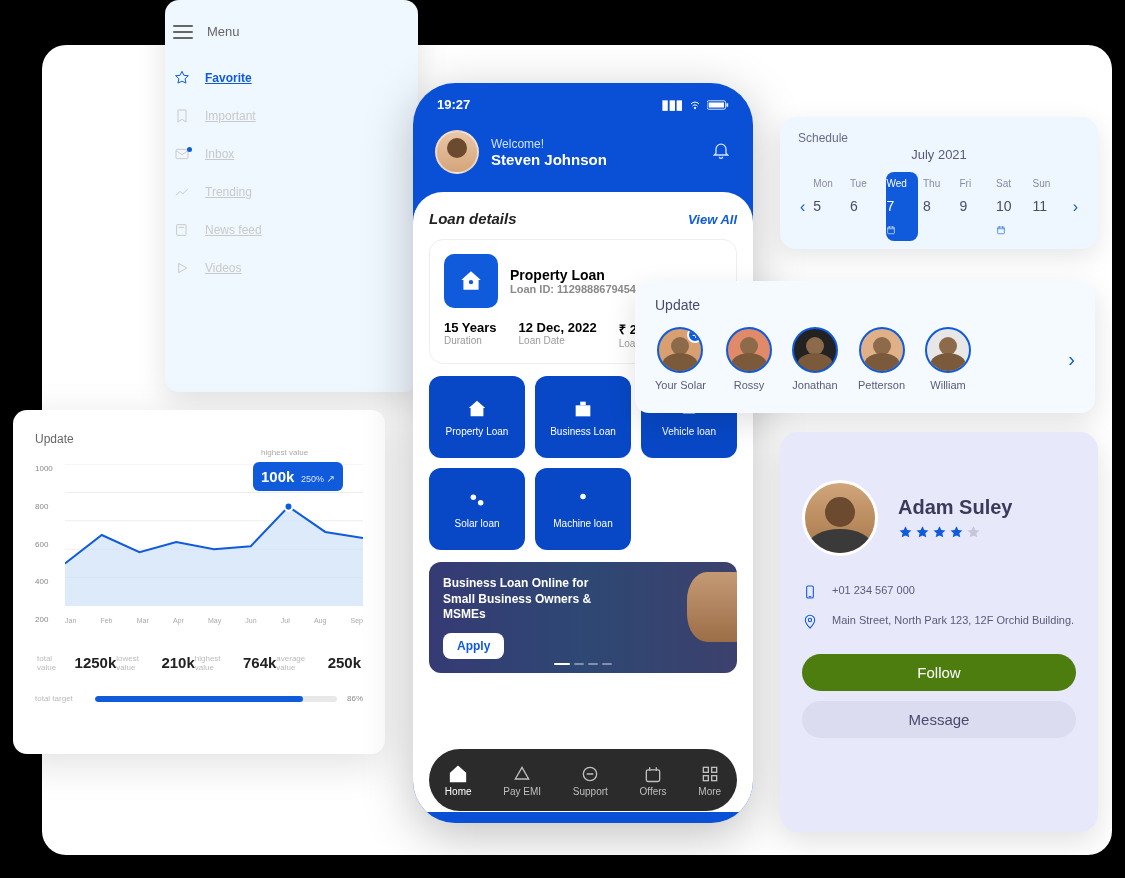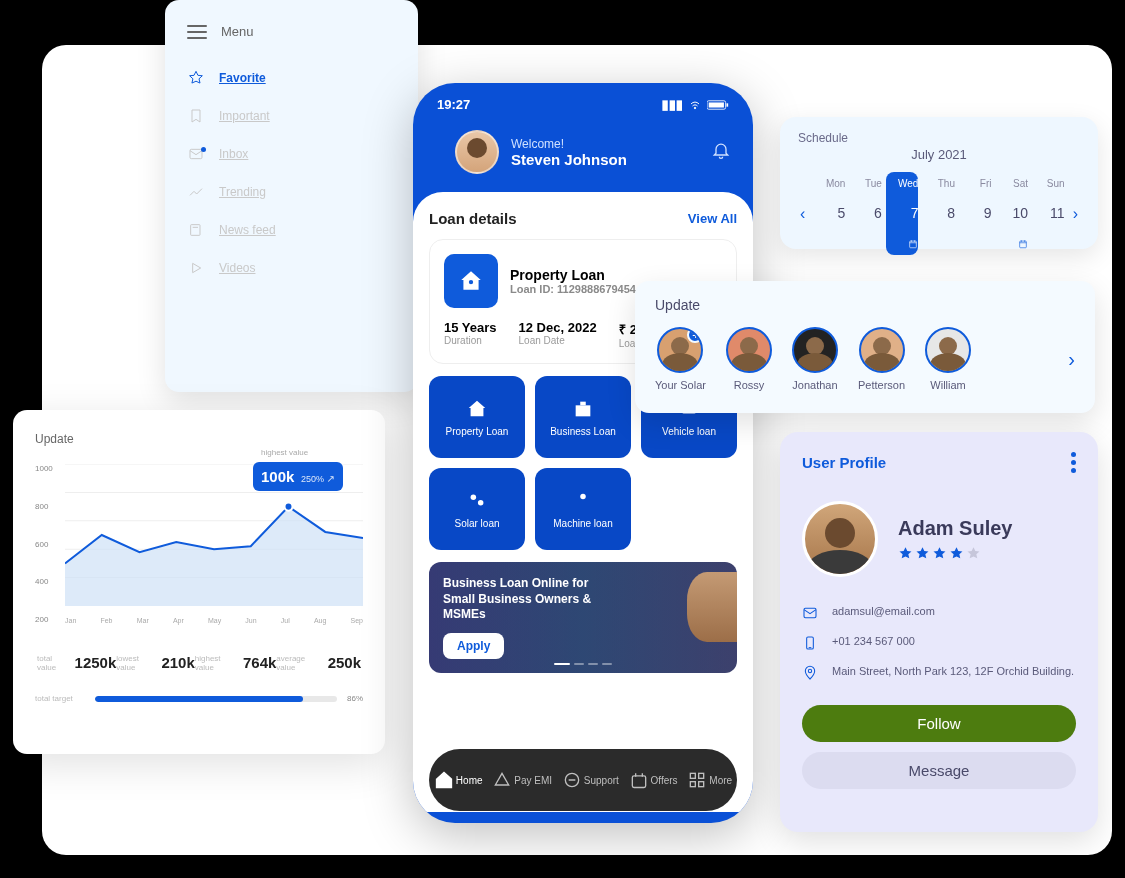--- a/index.html
+++ b/index.html
@@ -20,21 +20,21 @@
   }
 
   
   .menu-panel {
     position: absolute;
     top: 0; left: 165px;
     width: 253px; height: 392px;
     background: #f0f8ff;
     border-radius: 14px;
     box-shadow: 0 10px 30px rgba(0,0,0,.12);
-    padding: 24px 22px;
+    padding: 24px 8px;
   }
   .menu-header { display:flex; align-items:center; gap:14px; color:#666; font-size:13px; margin-bottom:20px;}
   .hamburger { display:flex; flex-direction:column; gap:4px; }
   .hamburger span { display:block; width:20px; height:2px; background:#666; border-radius:2px;}
   .menu-item { display:flex; align-items:center; gap:14px; color:#c9c9c9; font-size:12px; padding:10px 0; cursor:pointer;text-decoration:underline;}
   .menu-item.active { color:#0f5bdb; font-weight:700;}
   .mi-icon { width:18px; height:18px; display:flex; align-items:center; justify-content:center; color:inherit;}
   .mi-icon svg { width:16px; height:16px; stroke:currentColor; fill:none; stroke-width:1.5;}
   .inbox-dot { width:5px; height:5px; background:#0f5bdb; border-radius:50%; position:absolute; margin-left:14px; margin-top:-10px;}
 
@@ -81,35 +81,35 @@
     position:absolute;
     top: 83px; left:413px;
     width:340px; height:740px;
     background:#0a50d6;
     border-radius:42px;
     box-shadow:0 12px 50px rgba(0,0,0,.25);
     overflow:hidden;
   }
   .status-bar { display:flex; justify-content:space-between; align-items:center; padding:14px 24px 8px; color:#fff; font-size:13px; font-weight:600;}
   .status-icons { display:flex; gap:4px; align-items:center;}
-  .welcome-row { display:flex; align-items:center; gap:12px; padding:10px 22px 18px;margin-left:20px;}
+  .welcome-row { display:flex; align-items:center; gap:12px; padding:10px 22px 18px;}
   .avatar-circle { width:44px; height:44px; border-radius:50%; background:linear-gradient(#e9c7a8,#d4a47a); border:2px solid rgba(255,255,255,.5); display:flex; align-items:center; justify-content:center; overflow:hidden;}
   .avatar-face { width:20px; height:20px; background:#6b4a2f; border-radius:50%; position:relative; top:-4px;}
   .welcome-txt {color:#cfe0ff; font-size:12px;}
   .welcome-name {color:#fff; font-size:15px; font-weight:600;}
   .bell { margin-left:auto; color:#fff;}
   .bell svg{width:20px;height:20px;stroke:#cfe0ff;fill:none;stroke-width:1.6;}
   .phone-body {
     background:#fff; border-radius:30px 30px 0 0;
     height: calc(100% - 120px);
     padding:18px 16px 80px;
     overflow:hidden;
     position: relative;
   }
-  .sec-head { display:flex; justify-content:space-between; align-items:center; font-size:15px; font-weight:700; color:#222;}
+  .sec-head { display:flex; justify-content:space-between; align-items:flex-end; font-size:15px; font-weight:700; color:#222;font-style:italic;}
   .view-all { font-size:13px; font-weight:600; color:#0f5bdb;}
   .loan-card {
     margin-top:12px; border:1px solid #eee; border-radius:14px; padding:14px;
     display:flex; flex-direction:column; gap:12px;
   }
   .loan-top { display:flex; gap:12px; align-items:center;}
   .loan-ico { width:54px; height:54px; background:#0f5bdb; border-radius:10px; display:flex; align-items:center; justify-content:center;}
   .loan-ico svg{width:26px;height:26px;fill:#fff;}
   .loan-name { font-size:14px; font-weight:700;}
   .loan-id { font-size:11px; color:#8a8a8a;font-weight:bold;}
@@ -133,39 +133,39 @@
     position:absolute; right:0; top:10px; width:50px; height:70px;
     background:linear-gradient(#c49a74,#9c6e48);
     border-radius:40% 0 0 40%;
   }
   .bottom-nav {
     position:absolute; bottom:12px; left:16px; right:16px;
     height:62px; background:#2b2b2b; border-radius:34px;
     display:flex; justify-content:space-around; align-items:center;
     color:#bfbfbf;
   }
-  .bn-item { display:flex; align-items:center; gap:2px; font-size:10px;}
+  .bn-item { display:flex; flex-direction:column; align-items:center; gap:2px; font-size:10px;}
   .bn-item svg{width:20px;height:20px;stroke:currentColor;fill:none;stroke-width:1.6;}
   .bn-item.active { color:#fff;}
   .bn-item.active svg{fill:#fff;}
 
   
   .schedule-panel {
     position:absolute; top:117px; left:780px;
     width:318px; height:132px;
     background:#eef7ff; border-radius:16px;
     box-shadow:0 8px 26px rgba(0,0,0,.1);
     padding:14px 18px;
   }
   .sched-title { font-size:12px; color:#6a6a8a;}
   .sched-month { text-align:center; font-size:13px; color:#5a5a7a; margin-top:2px;}
   .days-row { display:flex; align-items:center; gap:6px; margin-top:10px;}
   .chev { color:#0f5bdb; font-size:16px; cursor:pointer; padding:0 2px;}
   .days { flex:1; display:flex; justify-content:space-between;}
-  .day { display:flex; flex-direction:column; align-items:flex-end; gap:16px; color:#8a8aa0; font-size:10px; cursor:pointer; width:32px; padding:6px 0; position:relative;}
+  .day { display:flex; flex-direction:column; align-items:flex-start; gap:9px; color:#8a8aa0; font-size:10px; cursor:pointer; width:32px; padding:6px 0; position:relative;}
   .day .num { font-size:14px; color:#4a4a6a;}
   .day.active { background:#0f5bdb; color:#fff; border-radius:8px;}
   .day.active .num { color:#fff;}
   .cal-ico { width:10px; height:10px; margin-top:2px;}
   .cal-ico svg{width:10px;height:10px;stroke:#0f5bdb;fill:none;stroke-width:1.5;}
   .day.active .cal-ico svg{stroke:#fff;}
 
   
   .update-strip {
     position:absolute; top:281px; left:635px;
@@ -577,28 +577,20 @@
           <div class="head"></div>
           <div class="body"></div>
         </div>
         <span>William</span>
       </div>
       <span class="upd-arrow">›</span>
     </div>
 </div>
 
 <div class="profile-panel">
-  <div class="pp-head">
-    <span class="pp-title">User Profile</span>
-    <div class="kebab">
-        <span></span>
-        <span></span>
-        <span></span>
-      </div>
-  </div>
   <div class="pp-row">
     <div class="pp-avatar">
         <div class="head"></div>
         <div class="body"></div>
       </div>
     <div>
       <div class="pp-name">Adam Suley</div>
       <div class="stars">
           <span class="star"><svg viewBox="0 0 24 24">
               <path d="M12 2l2.9 6 6.6.6-5 4.6 1.5 6.4L12 16.8 5.9 19.6l1.5-6.4-5-4.6 6.6-.6z"></path>
@@ -614,27 +606,20 @@
             </svg></span>
           <span class="star empty"><svg viewBox="0 0 24 24">
               <path d="M12 2l2.9 6 6.6.6-5 4.6 1.5 6.4L12 16.8 5.9 19.6l1.5-6.4-5-4.6 6.6-.6z"></path>
             </svg></span>
         </div>
     </div>
   </div>
   <div class="pp-info">
     <div class="pp-item">
       <svg viewBox="0 0 24 24">
-          <rect x="3" y="5" width="18" height="14" rx="2"></rect>
-          <path d="M3 7l9 6 9-6"></path>
-        </svg>
-      <span>adamsul@email.com</span>
-    </div>
-    <div class="pp-item">
-      <svg viewBox="0 0 24 24">
           <rect x="7" y="3" width="10" height="18" rx="2"></rect>
           <line x1="10" y1="19" x2="14" y2="19"></line>
         </svg>
       <span>+01 234 567 000</span>
     </div>
     <div class="pp-item">
       <svg viewBox="0 0 24 24">
           <path d="M12 21s-7-7-7-12a7 7 0 1114 0c0 5-7 12-7 12z"></path>
           <circle cx="12" cy="9" r="2.5"></circle>
         </svg>

